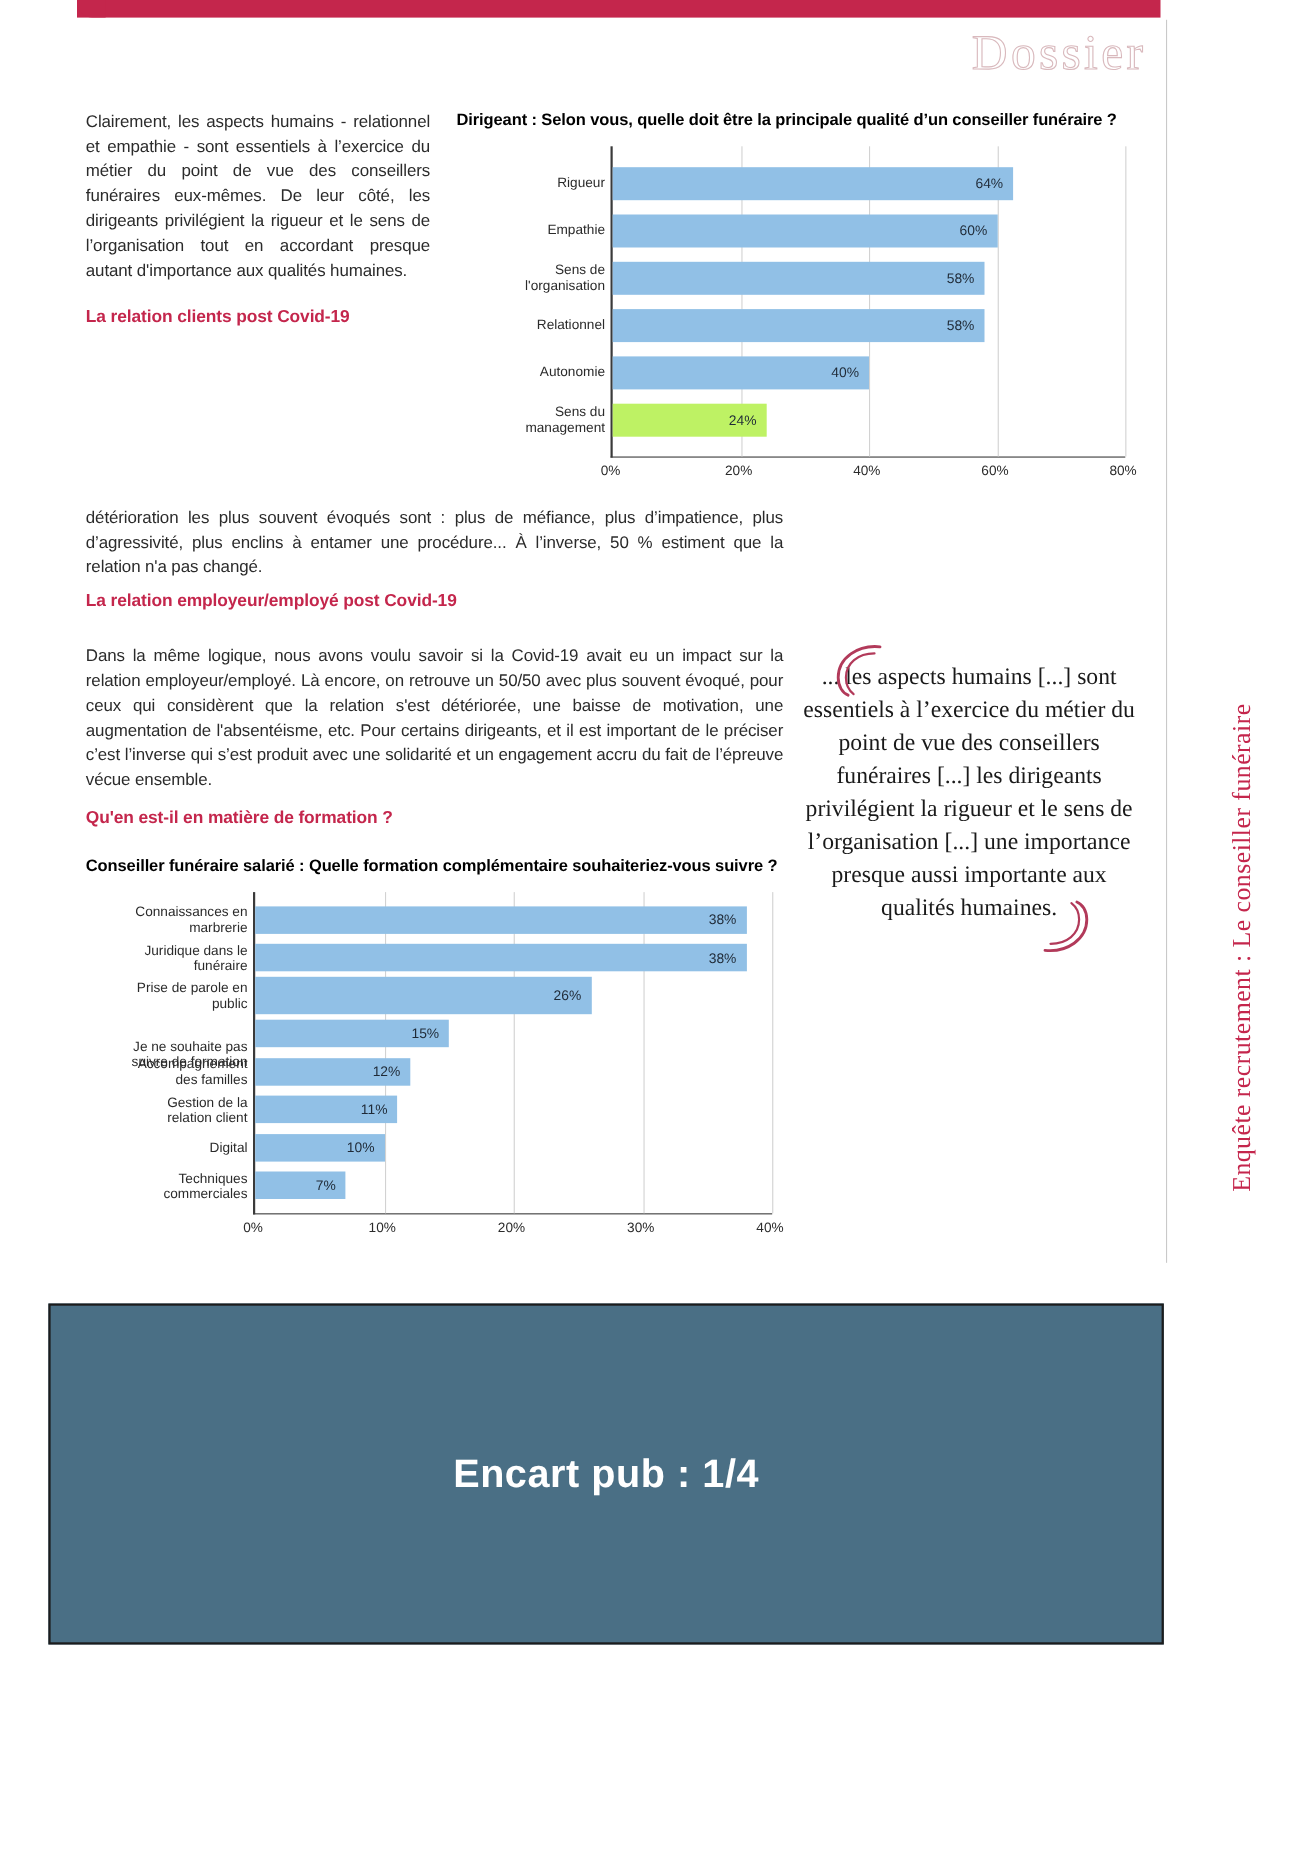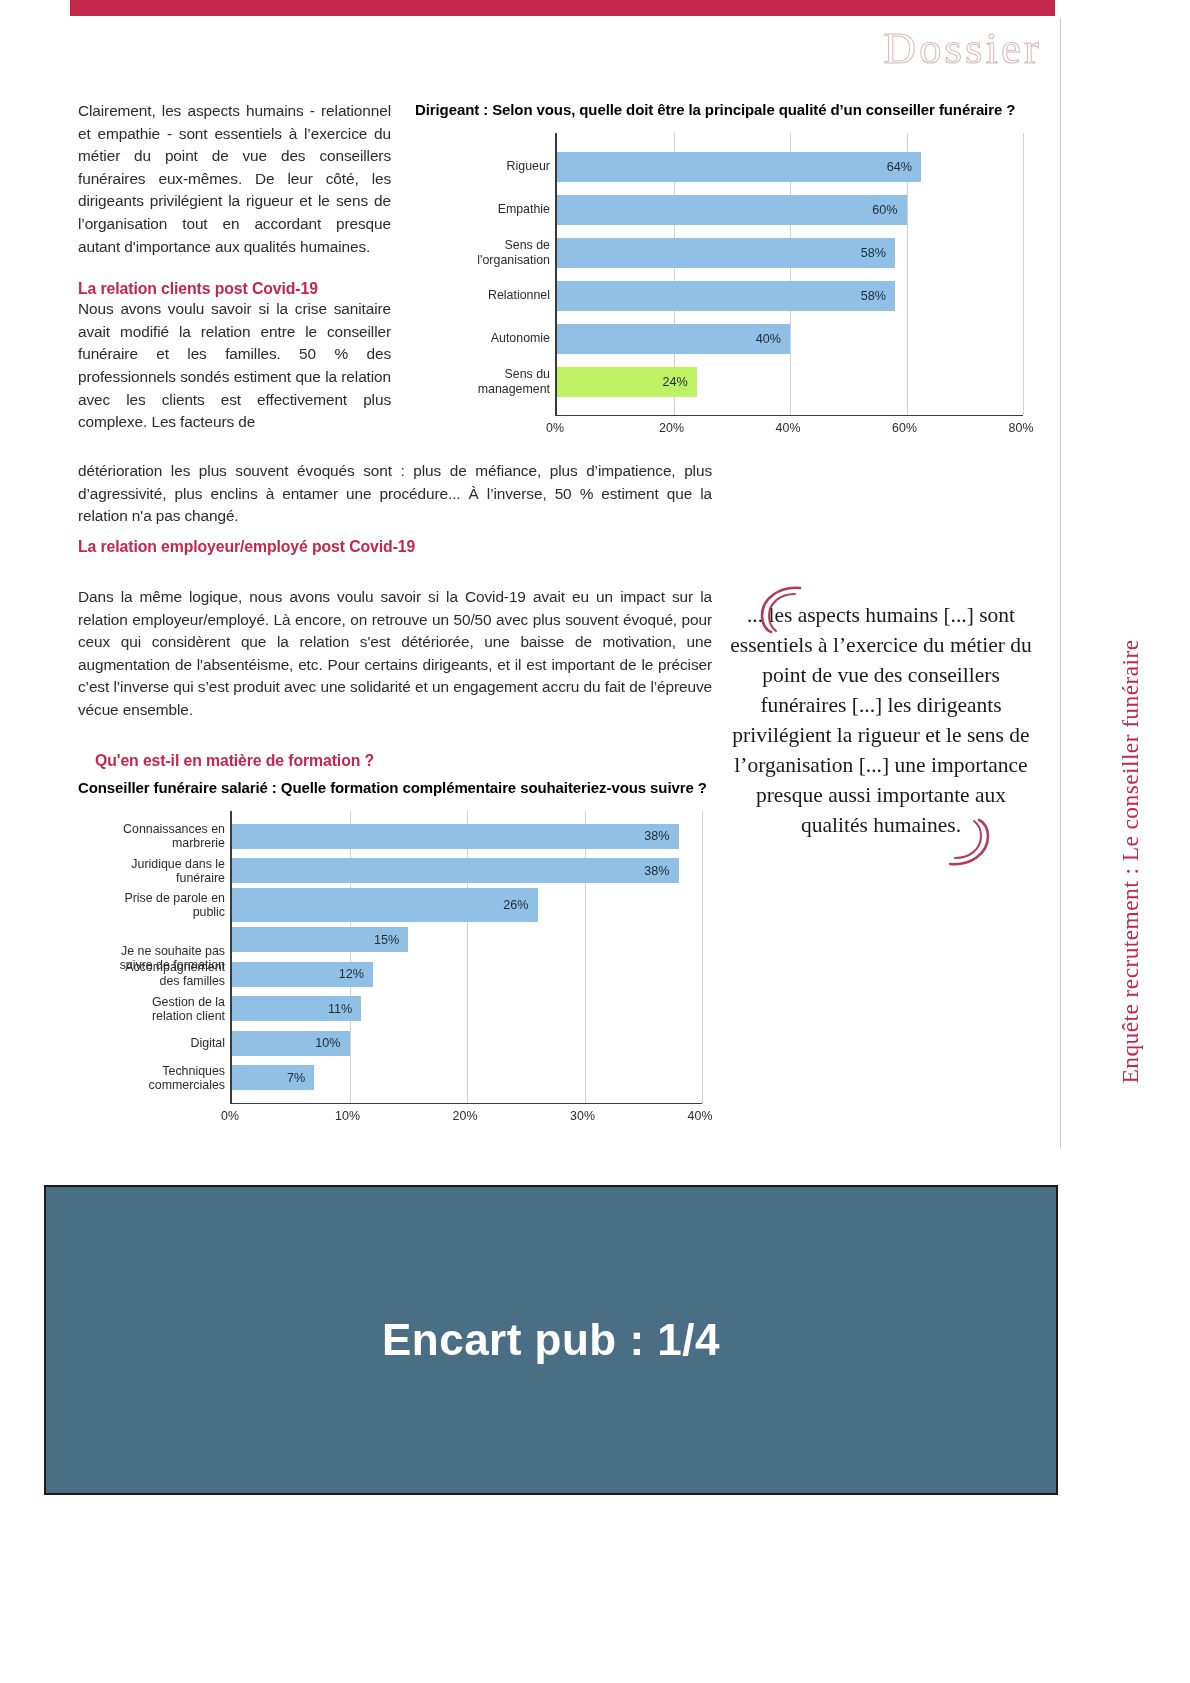--- a/index.html
+++ b/index.html
@@ -233,21 +233,21 @@
     height: 310px;
     background: #4a6f85;
     border: 2px solid #1c1c1c;
     display: flex;
     align-items: center;
     justify-content: center;
     box-sizing: border-box;
   }
   #ad-box .ad-label {
     color: #ffffff;
-    font-size: 44px;
+    font-size: 36px;
     font-weight: bold;
     letter-spacing: 0.5px;
     font-family: "Liberation Sans", sans-serif;
   }
 </style>
 </head>
 <body>
 
 <div class="top-bar"></div>
 <div class="top-bar-cap"></div>
@@ -255,37 +255,36 @@
 <div class="dossier">Dossier</div>
 
 <div class="right-rail">
   <div class="rail-divider"></div>
   <div class="rail-text">Enquête recrutement : Le conseiller funéraire</div>
 </div>
 
 <div class="col-left">
   <p class="body-text">Clairement, les aspects humains - relationnel et empathie - sont essentiels à l’exercice du métier du point de vue des conseillers funéraires eux-mêmes. De leur côté, les dirigeants privilégient la rigueur et le sens de l’organisation tout en accordant presque autant d'importance aux qualités humaines.</p>
   <h3 class="red-head">La relation clients post Covid-19</h3>
-  <p class="body-text gap-after-head">Nous avons voulu savoir si la crise sanitaire avait modifié la relation entre le conseiller funéraire et les familles. 50 % des professionnels sondés estiment que la relation avec les clients est effectivement plus complexe. Les facteurs de</p>
 </div>
 
 <div class="col-wide" id="para-covid-tail">
   <p class="body-text">détérioration les plus souvent évoqués sont : plus de méfiance, plus d’impatience, plus d’agressivité, plus enclins à entamer une procédure...  À l’inverse, 50 % estiment que la relation n'a pas changé.</p>
 </div>
 
 <div class="col-wide" id="head-employeur">
   <h3 class="red-head" style="margin:0">La relation employeur/employé post Covid-19</h3>
 </div>
 
 <div class="col-wide" id="para-employeur">
   <p class="body-text">Dans la même logique, nous avons voulu savoir si la Covid-19 avait eu un impact sur la relation employeur/employé. Là encore, on retrouve un 50/50 avec plus souvent évoqué, pour ceux qui considèrent que la relation s'est détériorée, une baisse de motivation, une augmentation de l'absentéisme, etc. Pour certains dirigeants, et il est important de le préciser  c’est l’inverse qui s’est produit avec une solidarité et un engagement accru du fait de l’épreuve vécue ensemble.</p>
 </div>
 
 <div class="col-wide" id="head-formation">
-  <h3 class="red-head" style="margin:17px">Qu'en est-il en matière de formation ?</h3>
+  <h3 class="red-head" style="margin:0">Qu'en est-il en matière de formation ?</h3>
 </div>
 
 <div id="chart1-wrap">
   <div class="chart-title">Dirigeant : Selon vous, quelle doit être la principale qualité d’un conseiller funéraire ?</div>
   <div class="plot">
     <div class="plot-inner" id="chart1-plot-inner" style="margin-left: 140px; width: 466px; height: 282px; padding-top: 0px;">
         <div class="gridline" style="left: 116.5px;"></div>
         <div class="gridline" style="left: 233px;"></div>
         <div class="gridline" style="left: 349.5px;"></div>
         <div class="gridline" style="left: 466px;"></div>

